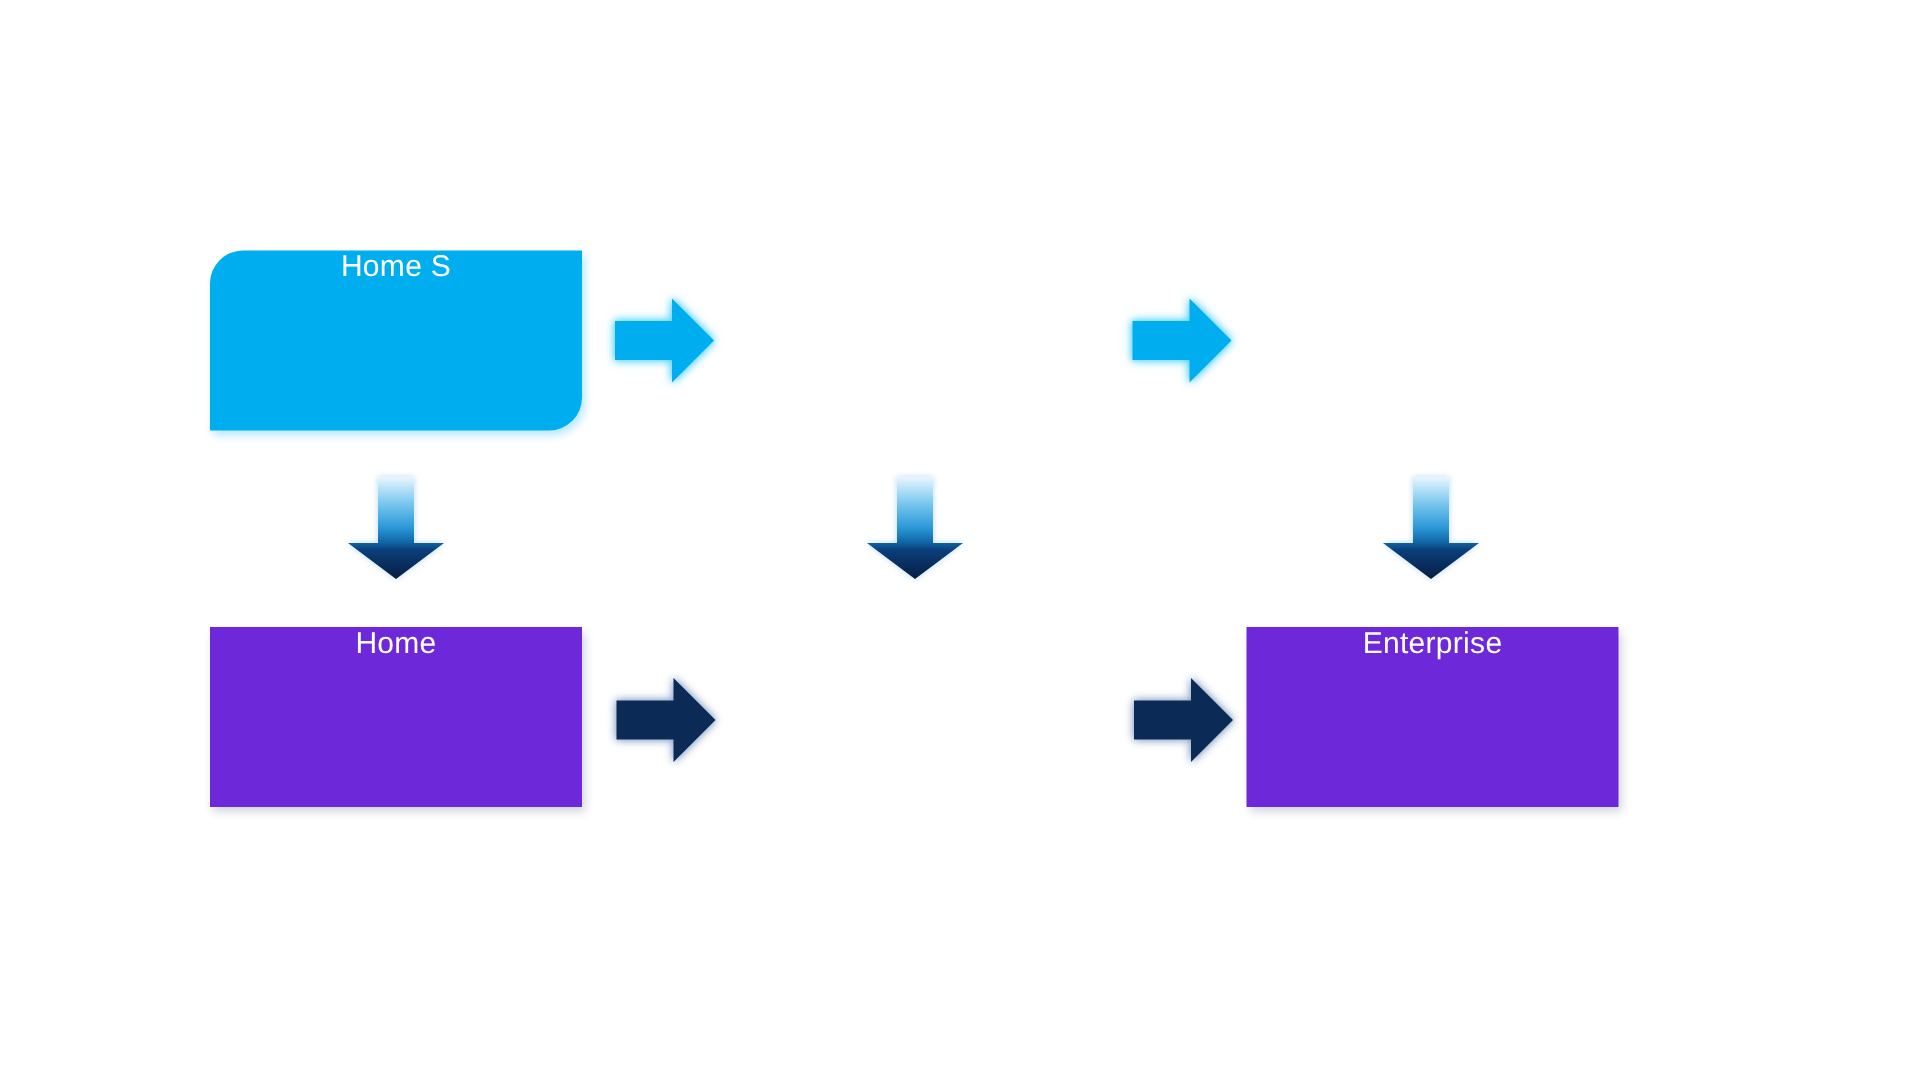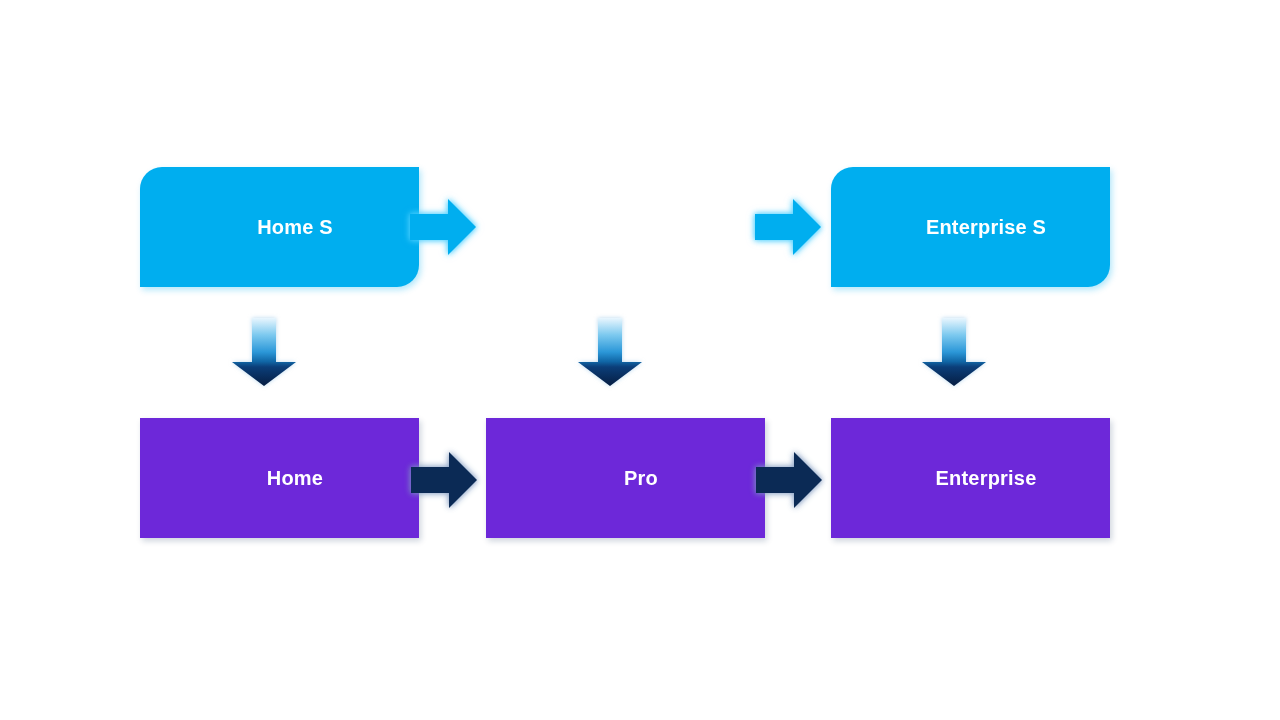--- a/index.html
+++ b/index.html
@@ -13,27 +13,26 @@
     width: 1280px;
     height: 720px;
     background: #ffffff;
     overflow: hidden;
   }
   .box {
     position: absolute;
     width: 248px;
     height: 120px;
     display: flex;
-    align-items: center;
+    align-items: flex-start;
     justify-content: center;
     color: #ffffff;
     font-size: 20px;
-    font-weight: 700;
+    font-weight: 400;
     letter-spacing: 0.2px;
-    padding-left: 31px;
   }
   .box.top {
     top: 167px;
     background: #00AEEF;
     border-radius: 22px 0 22px 0;
     box-shadow: 2px 3px 6px rgba(0, 174, 239, 0.30);
   }
   .box.bottom {
     top: 418px;
     background: #6d28d9;
@@ -72,29 +71,23 @@
       <stop offset="100%" stop-color="#061D42"></stop>
     </linearGradient>
   </defs>
 </svg>
 
 <div class="canvas">
 
   <div class="box top col1">
     <span>Home S</span>
   </div>
-  <div class="box top col3">
-    <span>Enterprise S</span>
-  </div>
 
   <div class="box bottom col1">
     <span>Home</span>
-  </div>
-  <div class="box bottom col2">
-    <span>Pro</span>
   </div>
   <div class="box bottom col3">
     <span>Enterprise</span>
   </div>
 
   <svg class="arrow light" style="left:410px; top:199px" width="66" height="56" viewBox="0 0 66 56">
     <polygon points="0,15 38,15 38,0 66,28 38,56 38,41 0,41" fill="#00AEEF"></polygon>
   </svg>
   <svg class="arrow light" style="left:755px; top:199px" width="66" height="56" viewBox="0 0 66 56">
     <polygon points="0,15 38,15 38,0 66,28 38,56 38,41 0,41" fill="#00AEEF"></polygon>

